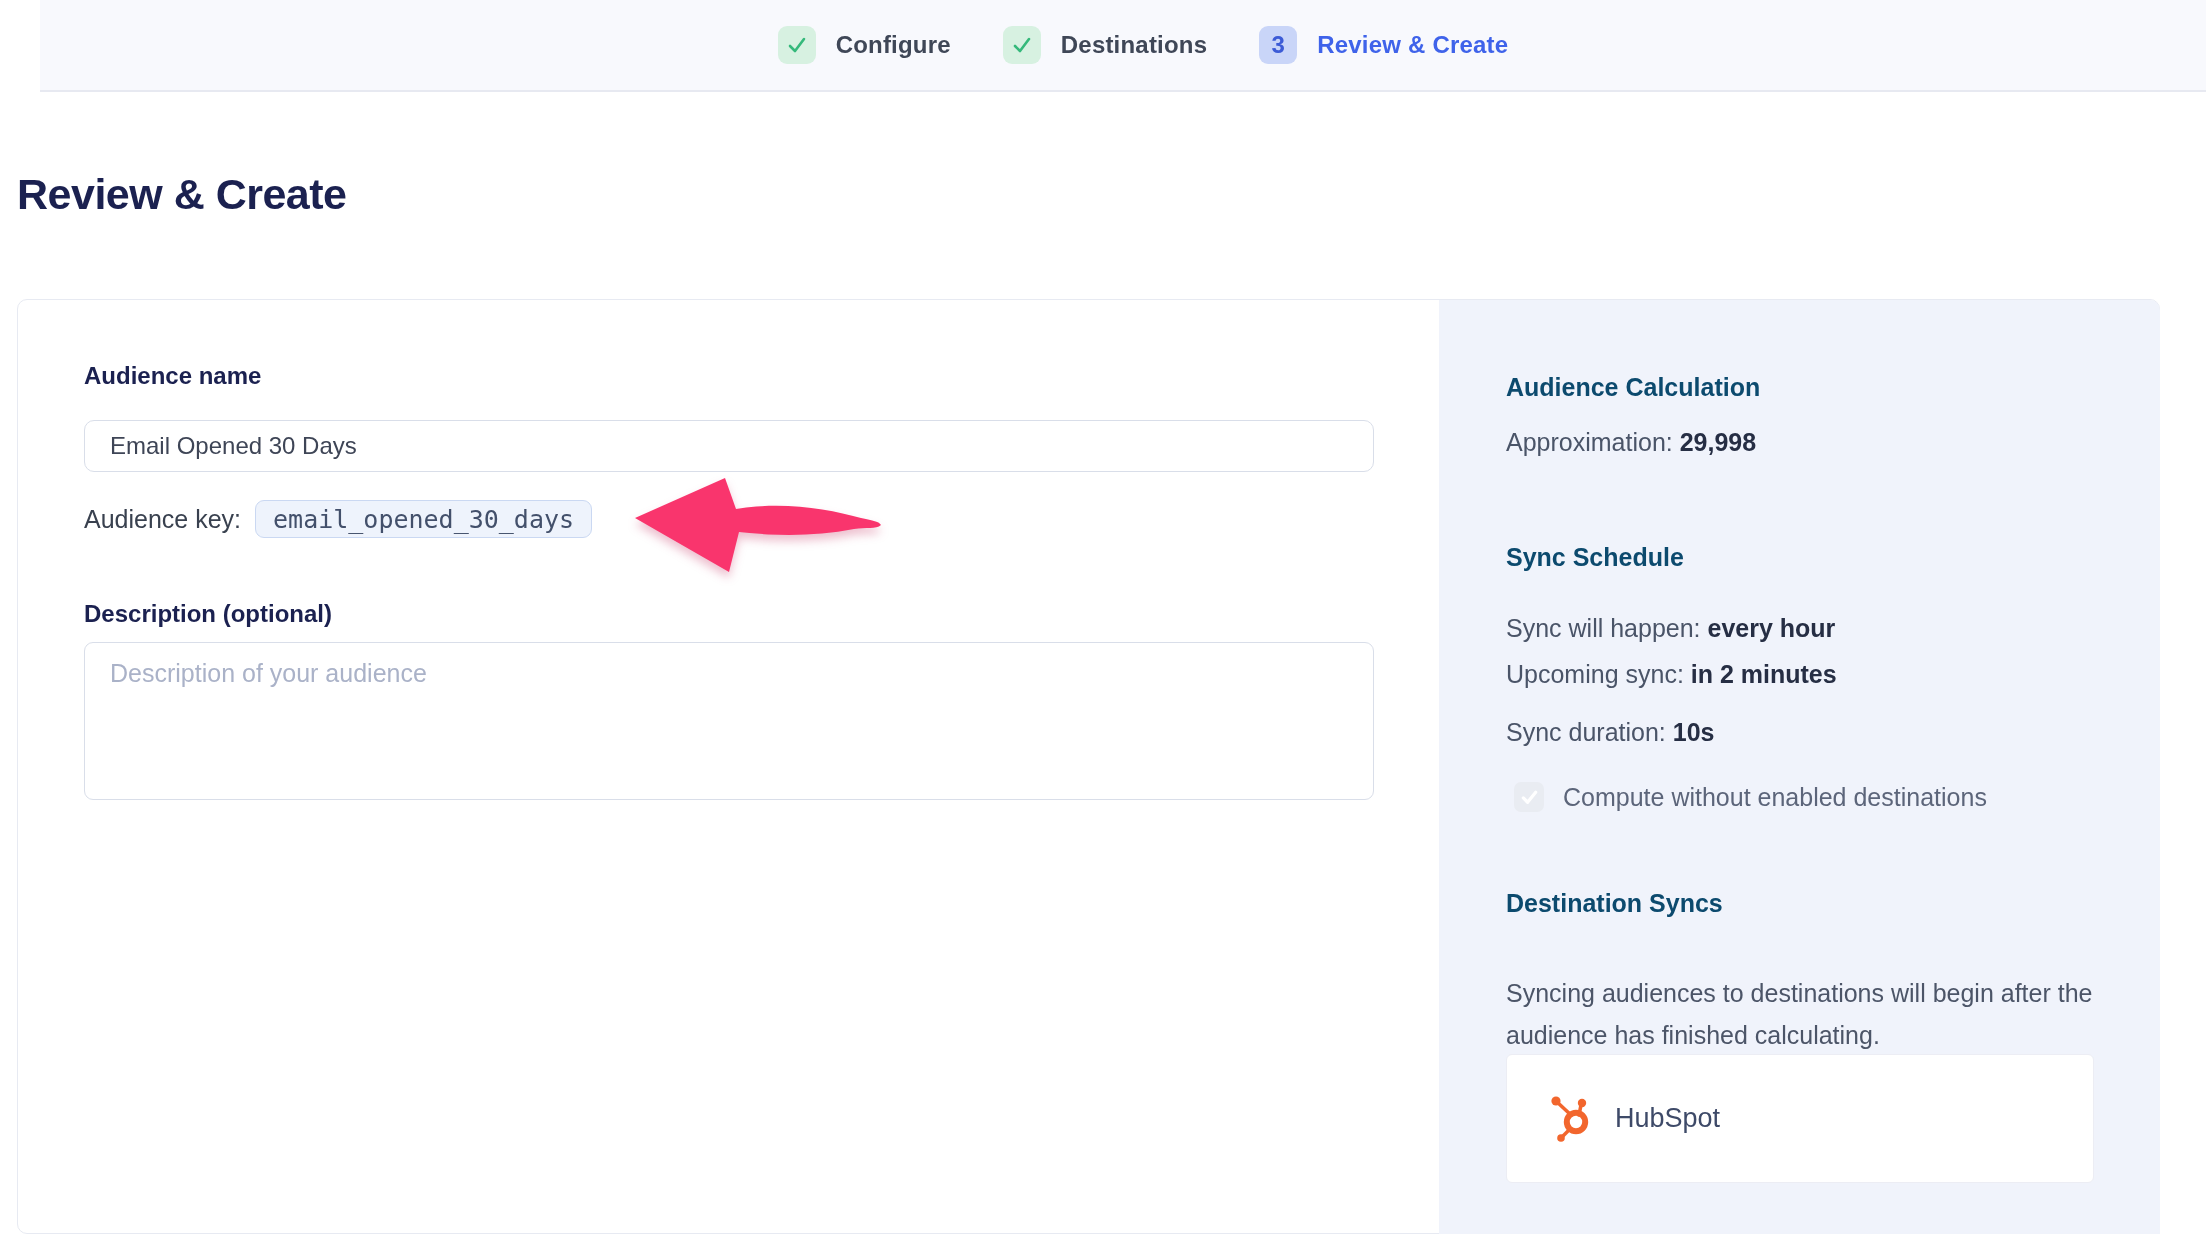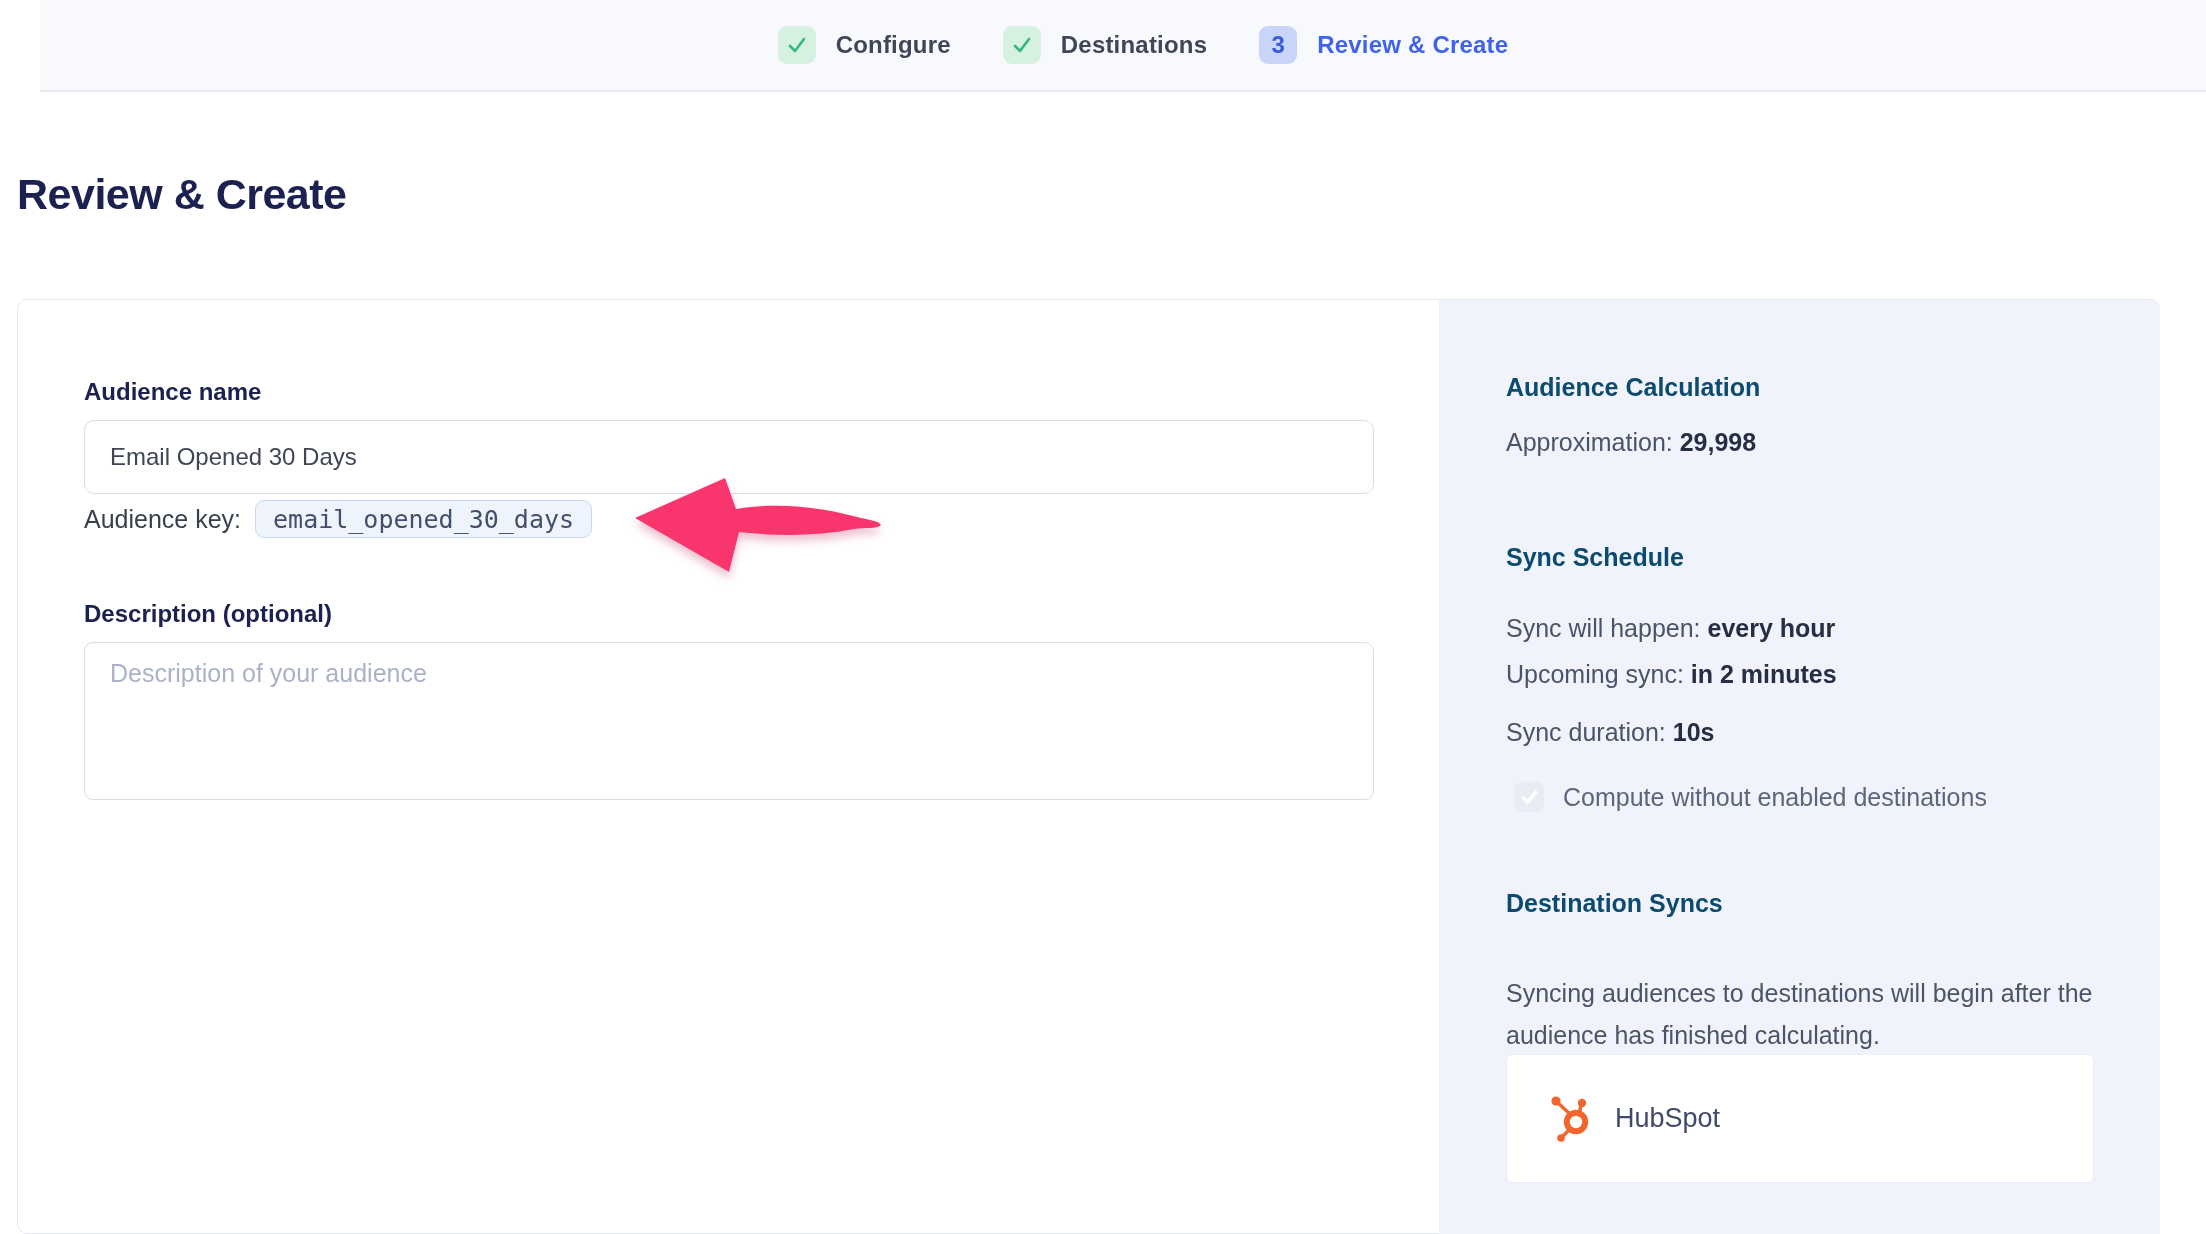--- a/index.html
+++ b/index.html
@@ -35,21 +35,21 @@
 
   
   .card {
     position:absolute; left:17px; top:299px; width:2143px; height:935px;
     background:#ffffff; border:1px solid #e7eaf2; border-radius:10px;
   }
 
   
   .field-label { position:absolute; left:66px; font-size:24px; font-weight:600; color:#1b2150; }
   .name-input {
-    position:absolute; left:66px; top:120px; width:1290px; height:74px;
+    position:absolute; left:66px; top:120px; width:1290px; height:52px;
     border:1.5px solid #d9dee9; border-radius:10px; background:#fff;
     font-family:"Liberation Sans","DejaVu Sans",sans-serif;
     font-size:24px; color:#3e4556; padding:0 25px; outline:none;
   }
   .key-row {
     position:absolute; left:66px; top:196px; height:46px;
     display:flex; align-items:center; gap:14px;
   }
   .key-label { font-size:25px; color:#39414f; }
   .key-chip {
@@ -120,21 +120,21 @@
       <span class="step-label active">Review &amp; Create</span>
     </div>
 
   </div>
 </div>
 
 <h1 class="page-title">Review &amp; Create</h1>
 
 <div class="card">
 
-  <div class="field-label" style="top:62px;margin-top:16px;">Audience name</div>
+  <div class="field-label" style="top:62px;">Audience name</div>
 
   <input class="name-input" type="text" value="Email Opened 30 Days" style="">
 
   <div class="key-row">
     <span class="key-label">Audience key:</span>
     <span class="key-chip">email_opened_30_days</span>
   </div>
 
   <svg class="arrow-annotation" viewBox="0 0 252 100" style="filter:drop-shadow(0 6px 5px rgba(190,25,80,0.28));">
     <path d="M2,42 L92,2 L103,33 C150,25 196,33 228,42 C238,44.5 246,45 248,49

